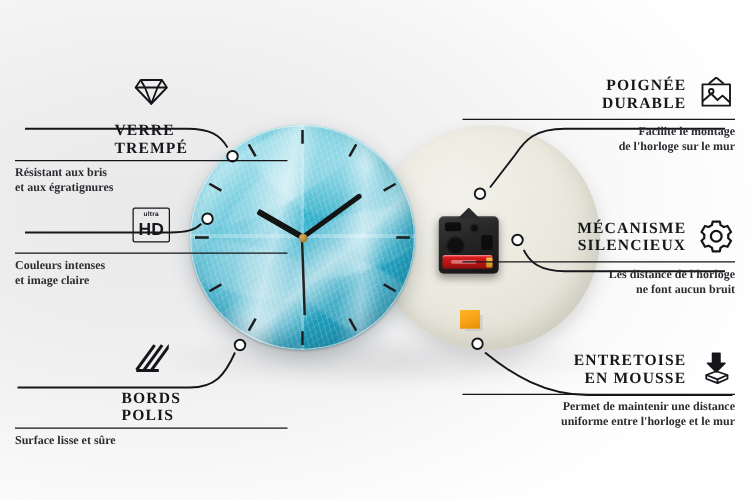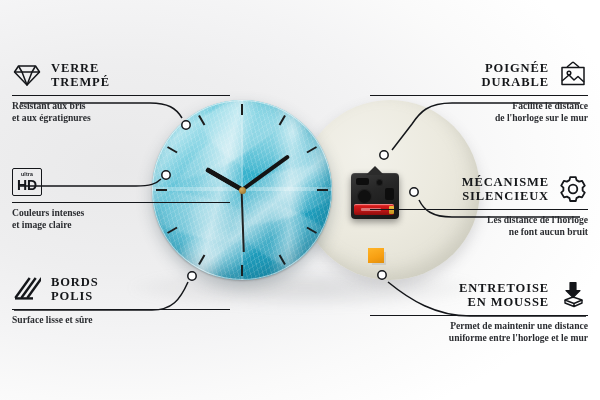--- a/index.html
+++ b/index.html
@@ -228,20 +228,21 @@
     position: absolute;
     width: 218px;
   }
   .feat-left  { left: 12px;  text-align: left; }
   .feat-right { right: 12px; text-align: right; }
   .feat-head {
     display: flex;
     align-items: center;
     gap: 9px;
     min-height: 34px;
+    flex-direction: column;
   }
   .feat-right .feat-head { flex-direction: row-reverse; }
   .feat-title {
     font-family: "Liberation Serif", serif;
     font-weight: bold;
     font-size: 12.5px;
     line-height: 14px;
     letter-spacing: 0.9px;
     color: #15171a;
     text-transform: uppercase;
@@ -448,21 +449,21 @@
           </g>
         </svg>
       </span>
       <span class="feat-title">
         <span>POIGNÉE</span><br>
         <span>DURABLE</span>
       </span>
     </div>
     <div class="feat-rule"></div>
     <div class="feat-desc">
-      <span>Facilite le distance</span><br>
+      <span>Facilite le montage</span><br>
       <span>de l'horloge sur le mur</span>
     </div>
   </div>
 
   <div class="feature feat-right" style="top:172px;">
     <div class="feat-head">
       <span class="icon-box">
         <svg width="28" height="28" viewBox="0 0 28 28">
           <g fill="none" stroke="#14161a" stroke-width="1.8" stroke-linejoin="round">
             <path d="M11.2,2.2 h5.6 l0.7,2.9 l2.6,1.5 l2.9,-0.8 l2.8,4.8 l-2.2,2.0 v3.0 l2.2,2.0 l-2.8,4.8 l-2.9,-0.8 l-2.6,1.5 l-0.7,2.9 h-5.6 l-0.7,-2.9 l-2.6,-1.5 l-2.9,0.8 l-2.8,-4.8 l2.2,-2.0 v-3.0 l-2.2,-2.0 l2.8,-4.8 l2.9,0.8 l2.6,-1.5 Z"></path>

